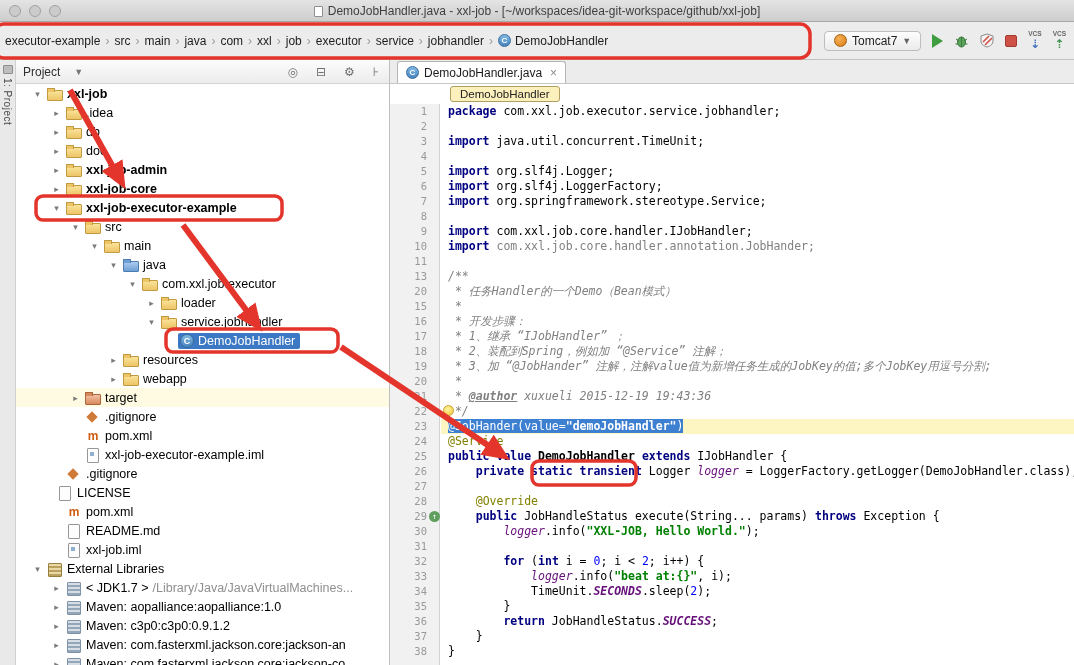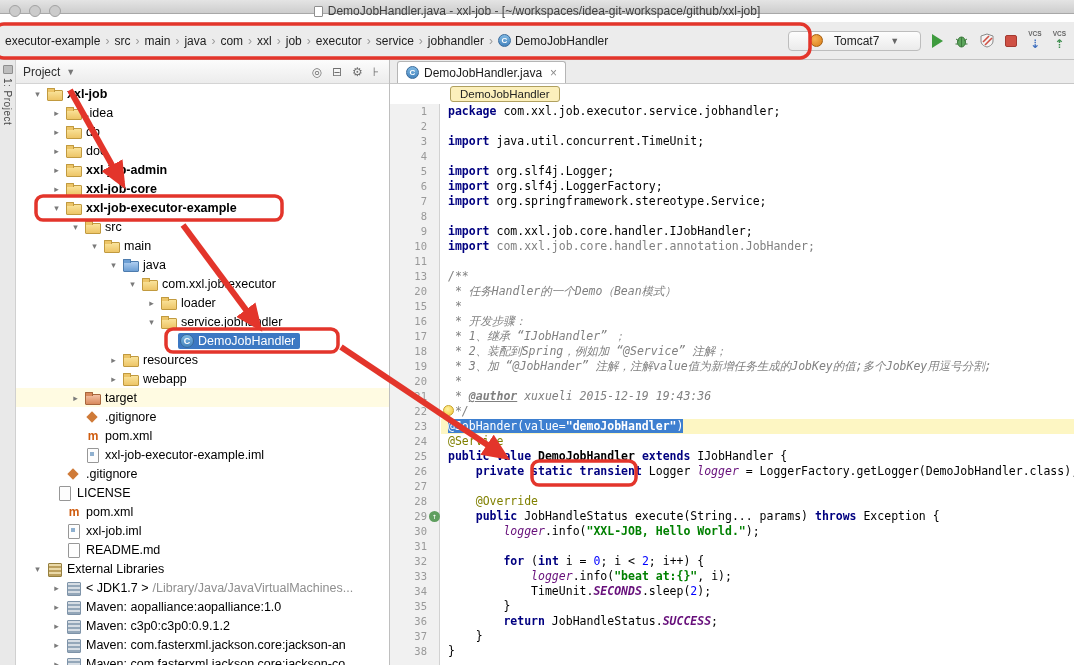--- a/index.html
+++ b/index.html
@@ -1,50 +1,50 @@
 <!DOCTYPE html>
 <html><head>
 <meta charset="utf-8">
 <style>
   *{margin:0;padding:0;box-sizing:border-box}
   html,body{width:1074px;height:665px;overflow:hidden}
   body{position:relative;font-family:"Liberation Sans","DejaVu Sans",sans-serif;background:#fff;color:#000}
 
   
-  #titlebar{position:absolute;left:0;top:0;right:0;height:14px;background:linear-gradient(#e4e4e4,#cdcdcd);border-bottom:1px solid #a8a8a8}
+  #titlebar{position:absolute;left:0;top:0;right:0;height:22px;background:linear-gradient(#e4e4e4,#cdcdcd);border-bottom:1px solid #a8a8a8}
   .lights{position:absolute;left:9px;top:5px;display:flex;gap:8px}
   .light{width:12px;height:12px;border-radius:50%;background:#cbcbcb;border:1px solid #a2a2a2}
   #title-center{position:absolute;left:0;right:0;top:0;height:22px;display:flex;align-items:center;justify-content:center;gap:5px;font-size:12px;color:#3e3e3e}
   .title-file-icon{display:inline-block;width:9px;height:11px;background:#fff;border:1px solid #8f8f8f;border-radius:1px}
 
   
   #crumbbar{position:absolute;left:0;top:22px;right:0;height:38px;background:#ececec;border-bottom:1px solid #c2c2c2;display:flex;align-items:center;justify-content:space-between;padding:0 6px 0 2px}
   #crumbs{display:flex;align-items:center;white-space:nowrap;font-size:12px;color:#1d1d1d;overflow:hidden}
   .crumb{display:inline-flex;align-items:center;gap:4px;padding:2px 3px;border-radius:3px;cursor:default}
   .crumb-sep{color:#9b9b9b;font-size:12px;margin:0 2px}
   #toolbar-right{display:flex;align-items:center;gap:11px;flex:none;padding-right:2px}
-  .runcfg{display:flex;align-items:center;gap:11px;font-size:12px;color:#222;border:1px solid #bdbdbd;border-radius:4px;background:linear-gradient(#fdfdfd,#ebebeb);padding:2px 21px}
+  .runcfg{display:flex;align-items:center;gap:5px;font-size:12px;color:#222;border:1px solid #bdbdbd;border-radius:4px;background:linear-gradient(#fdfdfd,#ebebeb);padding:2px 9px}
   .tomcat-dot{width:13px;height:13px;border-radius:50%;background:radial-gradient(circle at 35% 35%,#f6b254,#d97c16);border:1px solid #a55f10}
   .dd{font-size:9px;color:#666}
   .play{width:0;height:0;border-left:11px solid #3f9c3f;border-top:7px solid transparent;border-bottom:7px solid transparent}
   .stop{width:12px;height:12px;background:#cf5044;border:1px solid #a33a31;border-radius:2px}
   .vcs{display:flex;flex-direction:column;align-items:center;line-height:1;font-size:6.5px;font-weight:bold;color:#666}
   .vcs .arr{font-size:12px;font-weight:bold}
   .vcs-down .arr{color:#3f6fbf}
   .vcs-up .arr{color:#3f8f4f}
 
   
   #leftstrip{position:absolute;left:0;top:60px;bottom:0;width:16px;background:#e9e9e9;border-right:1px solid #d0d0d0}
   .striptab{display:flex;flex-direction:column;align-items:center;gap:4px;padding-top:5px}
   .strip-icon{width:10px;height:9px;background:#bdbdbd;border:1px solid #8e8e8e;border-radius:1px}
   .striplabel{writing-mode:vertical-rl;font-size:10px;color:#474747;letter-spacing:.5px}
 
   
   #project-panel{position:absolute;left:16px;top:60px;width:374px;bottom:0;background:#fff;border-right:1px solid #bfbfbf}
-  #panel-header{height:24px;display:flex;align-items:center;gap:4px;background:linear-gradient(#fcfcfc,#ececec);border-bottom:1px solid #d4d4d4;padding:0 7px;font-size:12px;color:#2e2e2e}
+  #panel-header{height:24px;display:flex;align-items:center;gap:12px;background:linear-gradient(#fcfcfc,#ececec);border-bottom:1px solid #d4d4d4;padding:0 7px;font-size:12px;color:#2e2e2e}
   #panel-header .hdr-dd{font-size:9px;color:#777;margin-left:2px}
   #panel-header .spacer{flex:1}
   .hicon{font-size:12px;color:#6f6f6f;padding:0 3px;cursor:default}
   #tree{position:absolute;left:0;right:0;top:24px;bottom:0;overflow:hidden;font-size:12.5px}
   .trow{height:19px;display:flex;align-items:center;white-space:nowrap}
   .arrow{width:15px;flex:none;text-align:center;font-size:9px;color:#7a7a7a}
   .tlabel{display:inline-flex;align-items:center;gap:4px;padding:1px 5px 1px 2px;border-radius:2px}
   .tlabel.sel{background:#3c78c3;color:#fff}
   .tsub{color:#8f8f8f}
   .tico{width:16px;height:14px;flex:none;position:relative}
@@ -364,29 +364,29 @@
       <div class="trow" style="padding-left: 33px;">
         <span class="arrow"></span>
         <span class="tlabel">
           <span class="tico ti-maven">m</span>
           <span>pom.xml</span>
         </span>
       </div>
       <div class="trow" style="padding-left: 33px;">
         <span class="arrow"></span>
         <span class="tlabel">
+          <span class="tico ti-file"></span>
+          <span>README.md</span>
+        </span>
+      </div>
+      <div class="trow" style="padding-left: 33px;">
+        <span class="arrow"></span>
+        <span class="tlabel">
           <span class="tico ti-iml"></span>
           <span>xxl-job.iml</span>
-        </span>
-      </div>
-      <div class="trow" style="padding-left: 33px;">
-        <span class="arrow"></span>
-        <span class="tlabel">
-          <span class="tico ti-file"></span>
-          <span>README.md</span>
         </span>
       </div>
       <div class="trow" style="padding-left: 14px;">
         <span class="arrow">▾</span>
         <span class="tlabel">
           <span class="tico ti-extlib"></span>
           <span>External Libraries</span>
         </span>
       </div>
       <div class="trow" style="padding-left: 33px;">

